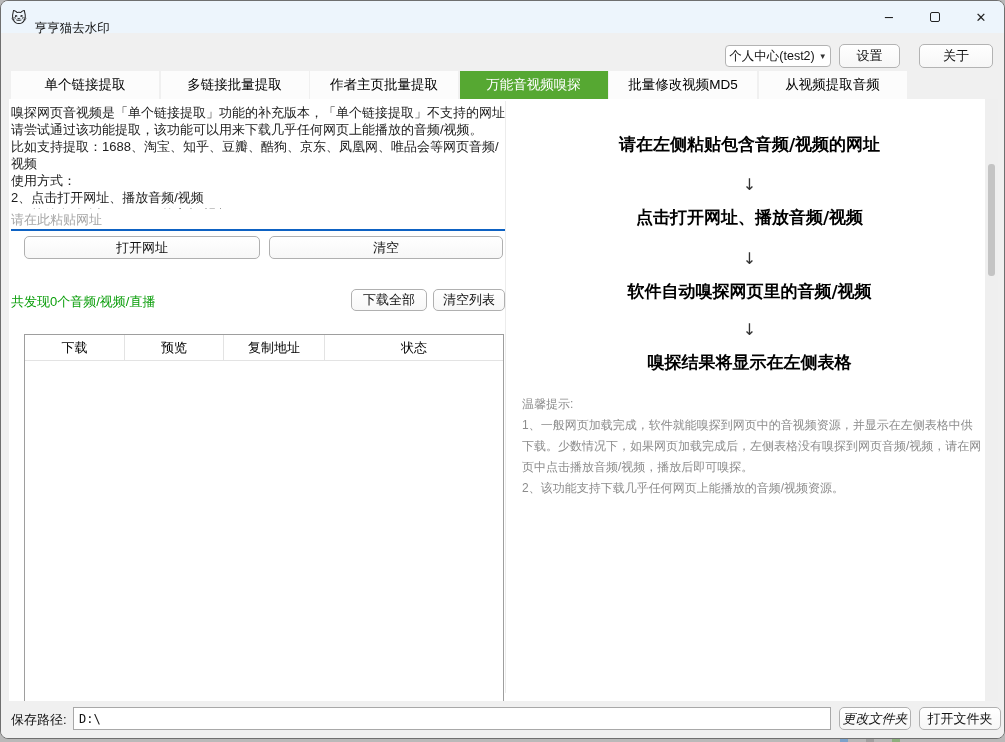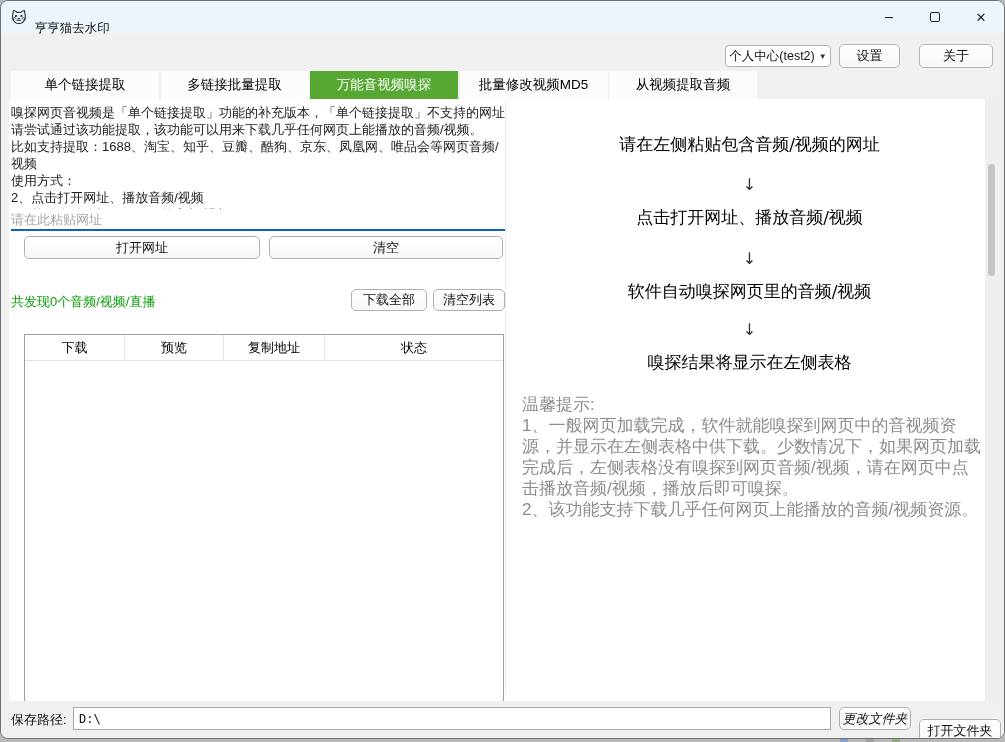--- a/index.html
+++ b/index.html
@@ -103,44 +103,44 @@
   }
   .sniff-table .th:nth-child(1){ width:100px; border-right:1px solid #e3e3e3; }
   .sniff-table .th:nth-child(2){ width:99px;  border-right:1px solid #e3e3e3; }
   .sniff-table .th:nth-child(3){ width:101px; border-right:1px solid #e3e3e3; }
   .sniff-table .th:nth-child(4){ flex:1; }
   
   .right-panel { position:absolute; left:497px; top:0; width:487px; height:602px; text-align:center; }
   .step {
     position:absolute; left:0; width:100%;
     font-family:"DejaVu Serif","Liberation Serif",serif;
-    font-weight:normal; font-size:17px; color:#000;
+    font-weight:bold; font-size:17px; color:#000;
   }
   .step-arrow {
     position:absolute; left:0; width:100%;
     font-size:16px; color:#333; font-family:"DejaVu Sans",sans-serif;
   }
   .s1{ top:34px; } .a1{ top:76px; } .s2{ top:107px; } .a2{ top:150px; }
   .s3{ top:181px; } .a3{ top:221px; } .s4{ top:252px; }
   .tips {
     position:absolute; left:16px; top:295px; width:462px;
-    text-align:left; font-size:17px; line-height:21px; color:#8c8c8c;
+    text-align:left; font-size:12px; line-height:21px; color:#8c8c8c;
     word-break:break-all;
   }
   
   .bottombar { position:absolute; left:0; top:700px; width:1005px; height:39px; background:#f0f0f0; }
   .path-label { position:absolute; left:10px; top:10px; font-size:13px; color:#111; }
   .path-input {
     position:absolute; left:72px; top:6px; width:758px; height:23px;
     border:1px solid #a8a8a8; background:#fff; outline:none;
     font-family:"DejaVu Sans Mono","Liberation Mono",monospace;
     font-size:12px; color:#111; padding:0 5px;
   }
   .btn-change { left:838px; top:6px; width:72px; height:23px;font-style:italic; }
-  .btn-openf  { left:918px; top:18px; width:82px; height:23px; }
+  .btn-openf  { left:918px; top:6px; width:82px; height:23px; }
   
   .taskbar-hint { position:absolute; left:840px; top:739px; width:165px; height:3px; display:flex; gap:18px; }
   .taskbar-hint i { width:8px; height:3px; display:block; opacity:.55; }
 </style>
 </head>
 <body>
 
 <div class="window">
 
   <div class="titlebar">
@@ -162,20 +162,21 @@
   <div class="account-drop">
     <span>个人中心(test2)</span>
     <span class="caret">▼</span>
   </div>
   <div class="top-btn settings">设置</div>
   <div class="top-btn about">关于</div>
 
   <div class="tabbar">
     <div class="tab">单个链接提取</div>
     <div class="tab">多链接批量提取</div>
+    <div class="tab">作者主页批量提取</div>
     <div class="tab active">万能音视频嗅探</div>
     <div class="tab">批量修改视频MD5</div>
     <div class="tab">从视频提取音频</div>
   </div>
 
   <div class="content">
 
     <div class="desc">
       <div>嗅探网页音视频是「单个链接提取」功能的补充版本，「单个链接提取」不支持的网址请尝试通过该功能提取，该功能可以用来下载几乎任何网页上能播放的音频/视频。</div>
       <div>比如支持提取：1688、淘宝、知乎、豆瓣、酷狗、京东、凤凰网、唯品会等网页音频/视频</div>

